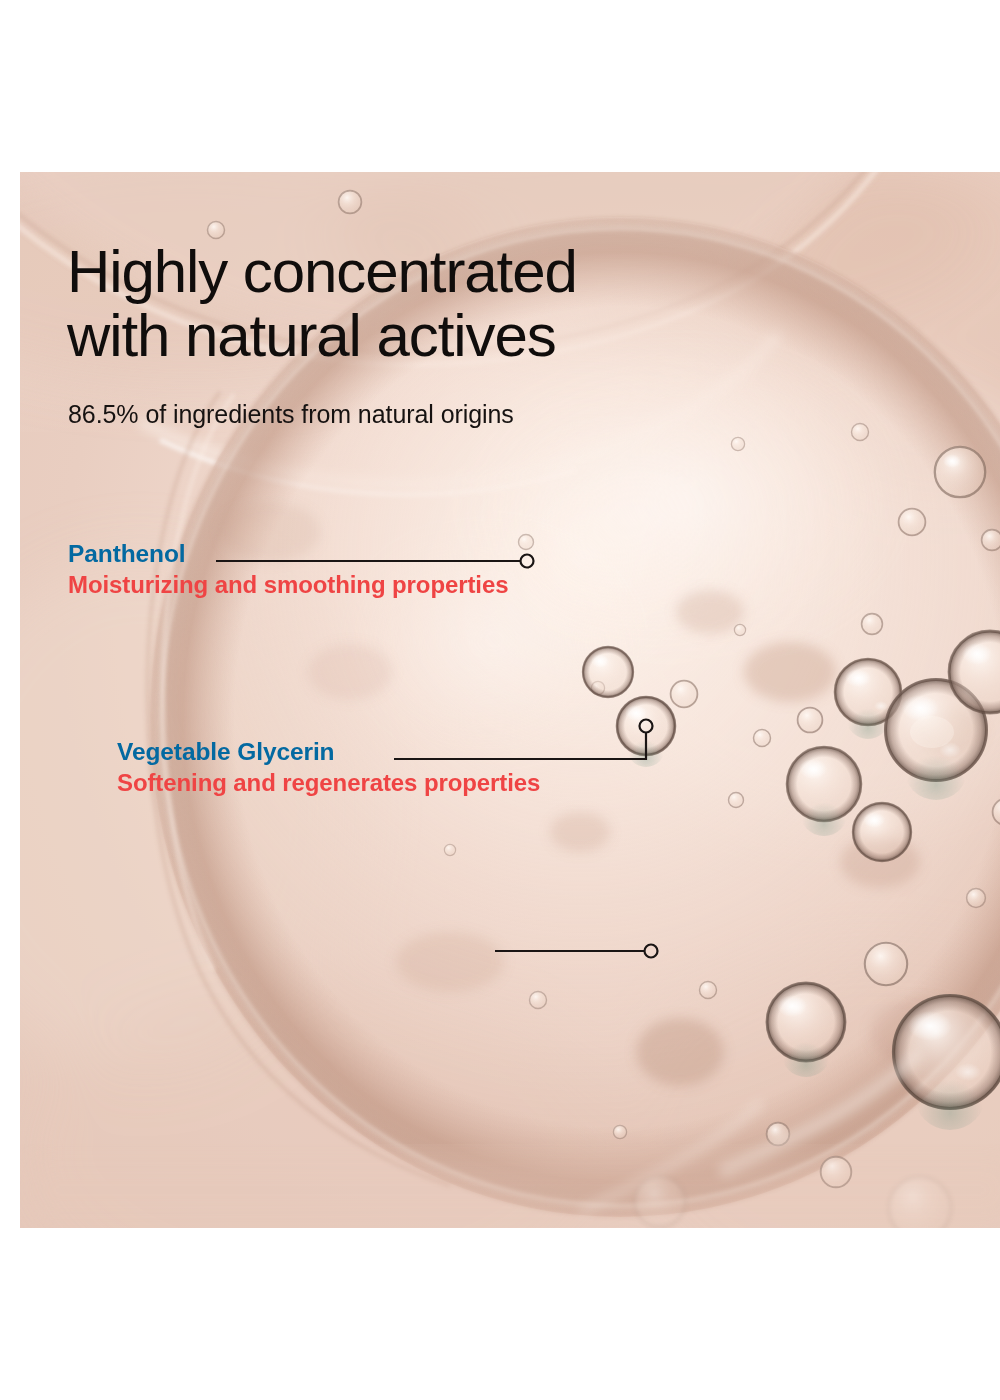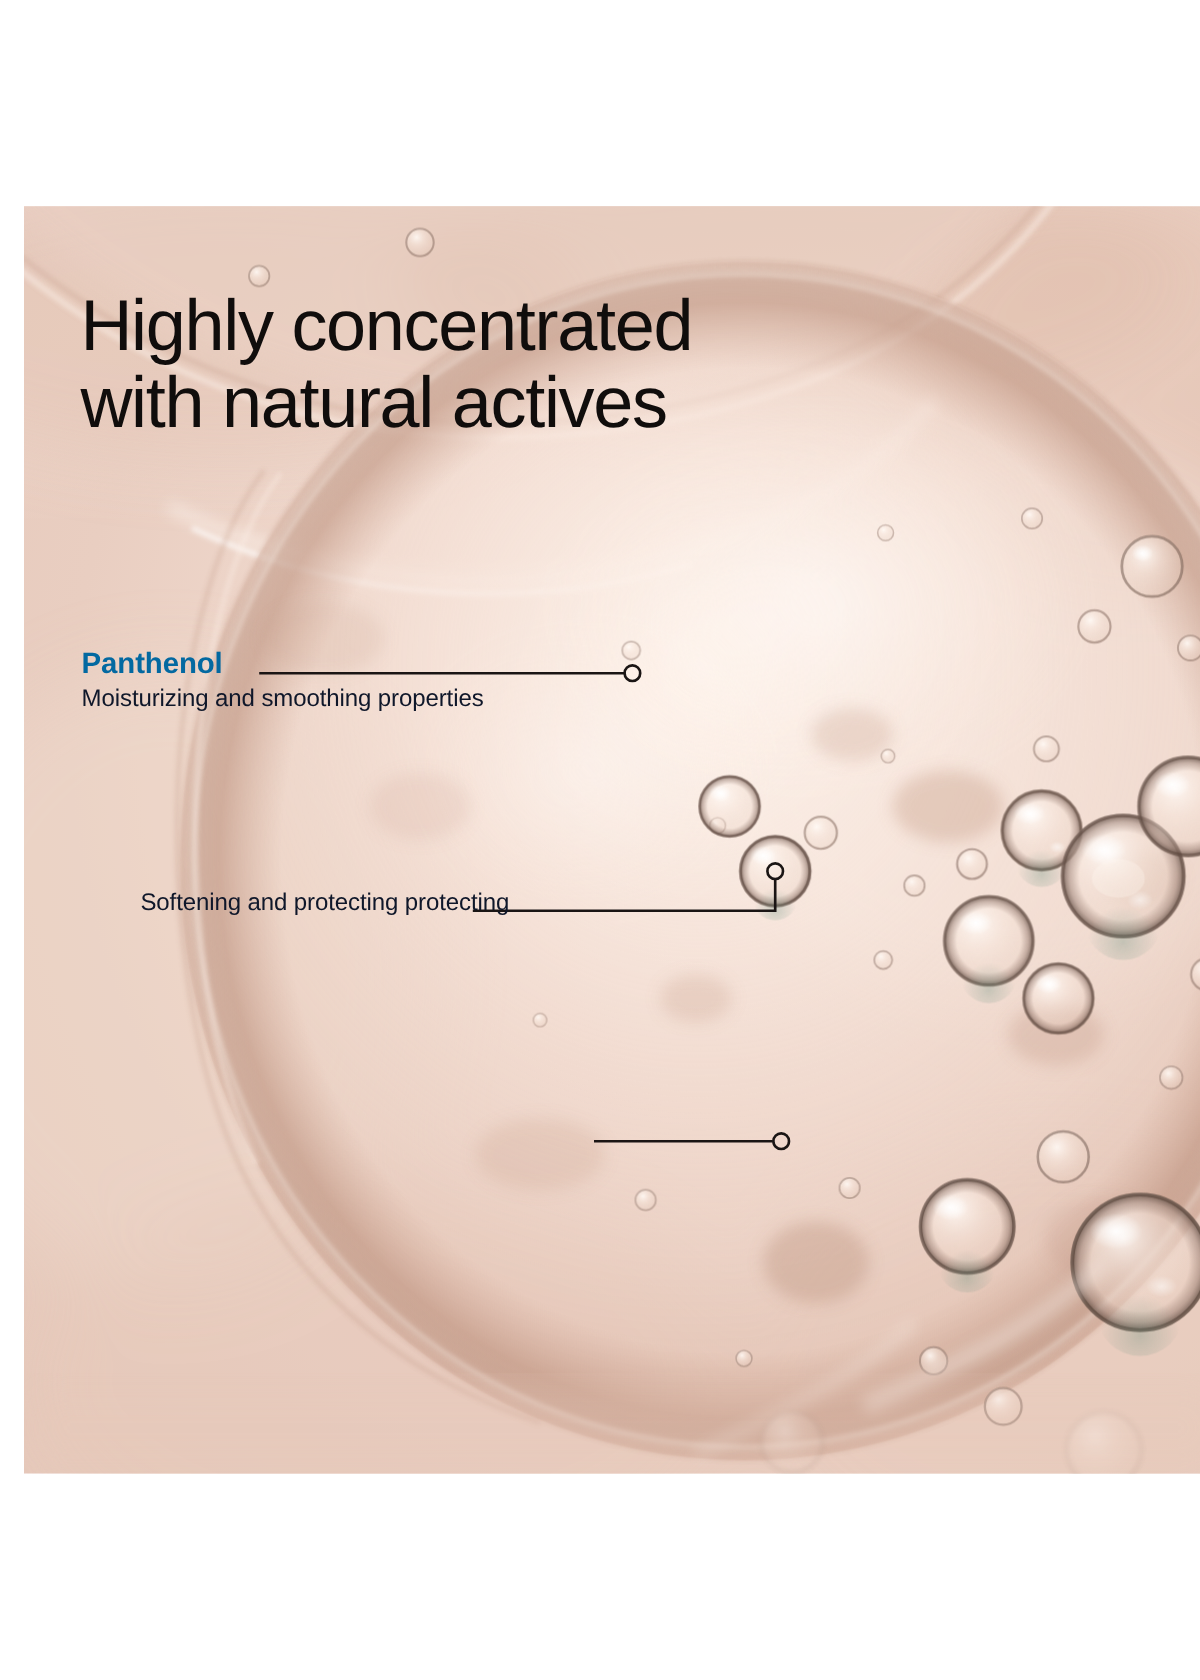--- a/index.html
+++ b/index.html
@@ -83,24 +83,24 @@
 
   .callout .name {
     font-size: 24.5px;
     font-weight: 700;
     letter-spacing: -0.004em;
     color: #0369a1;
     white-space: nowrap;
     display: block;
   }
   .callout .desc {
-    font-size: 20px;
-    font-weight: 400;
+    font-size: 24px;
+    font-weight: 700;
     letter-spacing: -0.004em;
-    color: #0f172a;
+    color: #ef4444;
     white-space: pre-line;
     display: block;
     margin-top: 3px;
     line-height: 1.19;
   }
 
   #callout-panthenol { left: 48px; top: 540px; }
   #callout-glycerin  { left: 97px; top: 738px; }
   #callout-acorn     { left: 269px; top: 930px; }
 
@@ -424,25 +424,27 @@
         <circle cx="626" cy="726" r="6.5" fill="none" stroke="#1a1514" stroke-width="2.2"></circle>
 
         <line x1="475" y1="951" x2="624" y2="951"></line>
         <circle cx="631" cy="951" r="6.5" fill="none" stroke="#1a1514" stroke-width="2.2"></circle>
       </g>
     </svg>
 
     <div class="headline">Highly concentrated
 with natural actives</div>
 
+    <div class="subtitle">86.5% of ingredients from natural origins</div>
 
     <div class="callout" id="callout-panthenol">
       <span class="name">Panthenol</span>
       <span class="desc">Moisturizing and smoothing properties</span>
     </div>
 
     <div class="callout" id="callout-glycerin">
-      <span class="desc">Softening and protecting protecting</span>
+      <span class="name">Vegetable Glycerin</span>
+      <span class="desc">Softening and regenerates properties</span>
     </div>
 
 
   </div>
 </div>
 
 </body></html>

